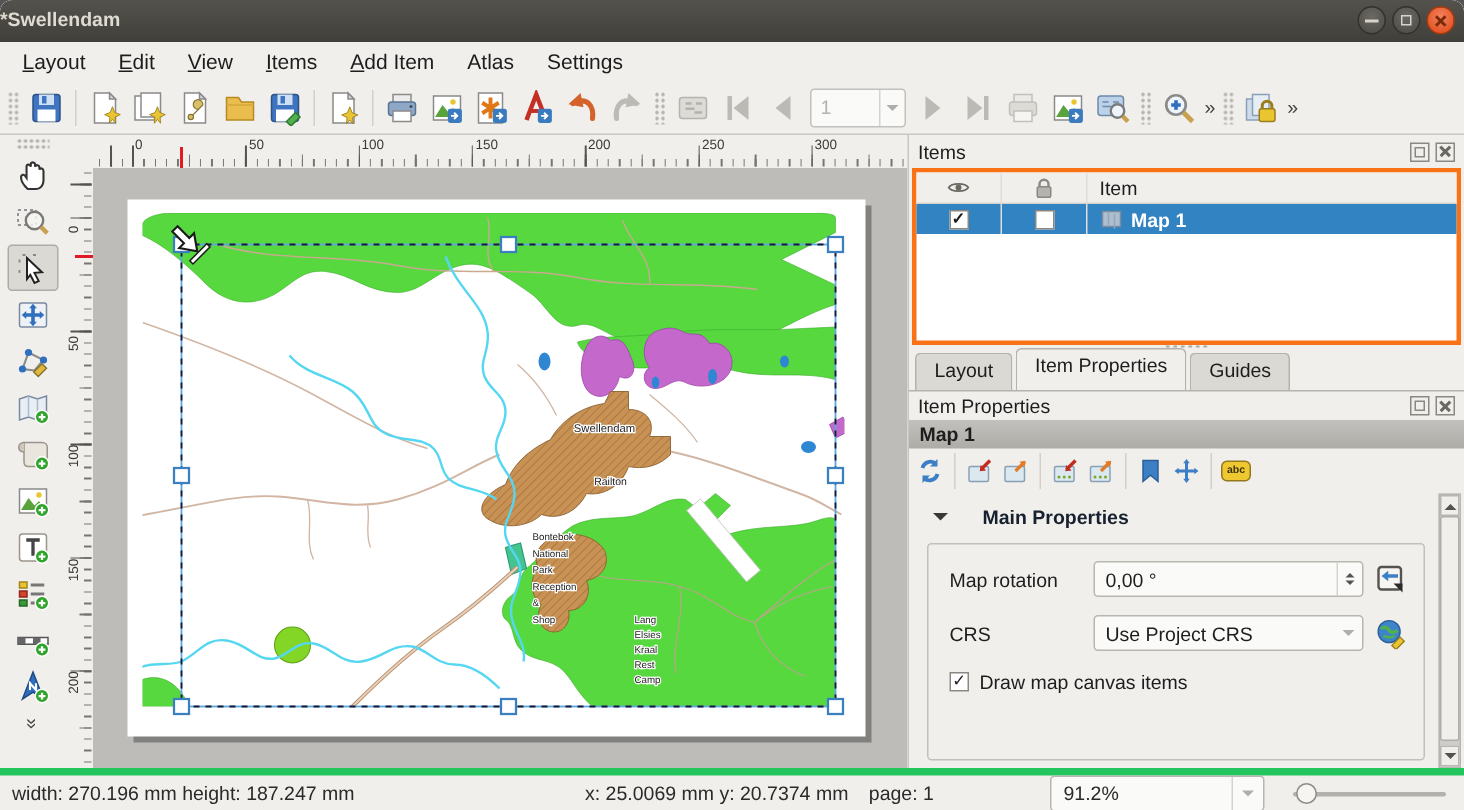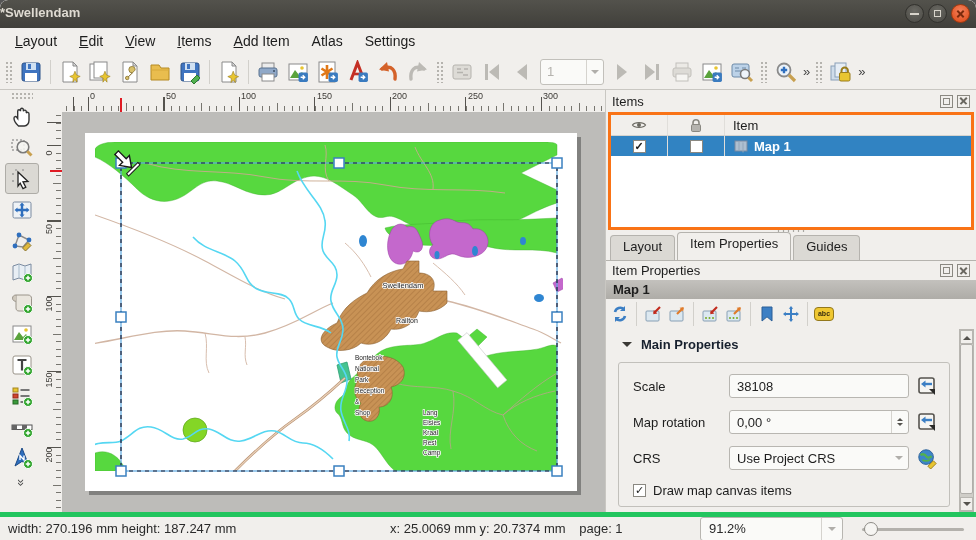--- a/index.html
+++ b/index.html
@@ -96,21 +96,21 @@
   .ip-title{position:absolute;left:0;right:0;top:170px;height:20px;display:flex;align-items:center;padding:0 6px;box-sizing:border-box;border-top:1px solid #b5b3ae;}
   .ip-title .txt{flex:1;font-size:13px;color:#1d1d1d;}
   .map1bar{position:absolute;left:0;right:0;top:190px;height:19px;background:linear-gradient(#c3c1bd,#aeaca7);
      display:flex;align-items:center;padding-left:7px;font-size:13px;font-weight:bold;color:#1d1d1d;box-sizing:border-box;}
   .ip-tools{position:absolute;left:2px;right:0;top:211px;height:26px;display:flex;align-items:center;}
   .ip-tools .tbtn{width:24px;height:24px;}
   .ip-tools svg{width:18px;height:18px;}
   .abc-pill{width:21px;height:12px;background:#efc731;border:1px solid #93781c;border-radius:4px;
      font-size:7px;font-weight:bold;color:#3a3010;text-align:center;line-height:12px;}
   .scrollarea{position:absolute;left:0;right:0;top:239px;bottom:0;}
-  .sechdr{display:flex;align-items:center;gap:9px;padding:8px 0 6px 16px;font-size:13px;font-weight:bold;color:#17202e;}
+  .sechdr{display:flex;align-items:center;gap:23px;padding:8px 0 6px 16px;font-size:13px;font-weight:bold;color:#17202e;}
   .tri-down{width:0;height:0;border:5px solid transparent;border-top-color:#3a3834;margin-top:4px;}
   .groupbox{position:absolute;left:12px;right:26px;top:33px;height:143px;border:1px solid #c2c0bb;border-radius:3px;}
   .prow{display:flex;align-items:center;margin:10px 10px 0 14px;height:26px;}
   .prow .lbl{width:96px;font-size:13px;color:#1d1d1d;}
   .field{flex:1;height:24px;background:#fafaf8;border:1px solid #b8b6b1;border-radius:3px;
      font-size:13px;color:#1d1d1d;display:flex;align-items:center;padding-left:7px;box-sizing:border-box;position:relative;}
   .spin{position:absolute;right:0;top:0;bottom:0;width:16px;border-left:1px solid #d5d3ce;display:flex;flex-direction:column;align-items:center;justify-content:center;gap:2px;}
   .up{width:0;height:0;border:3.5px solid transparent;border-bottom-color:#55534e;}
   .dn{width:0;height:0;border:3.5px solid transparent;border-top-color:#55534e;}
   .combo .drop{position:absolute;right:0;top:0;bottom:0;width:18px;display:flex;align-items:center;justify-content:center;}
@@ -836,31 +836,20 @@
         </button>
     </div>
 
     <div class="scrollarea">
       <div class="sechdr">
         <span class="tri-down"></span>
         <span>Main Properties</span>
       </div>
       <div class="groupbox">
         <div class="prow">
-          <span class="lbl">Scale</span>
-          <span class="field">
-              <span>38108</span>
-            </span>
-          <span class="ddbtn">
-              <svg viewBox="0 0 22 22">
-                <use href="#i-dd"></use>
-              </svg>
-            </span>
-        </div>
-        <div class="prow">
           <span class="lbl">Map rotation</span>
           <span class="field">
               <span>0,00 °</span>
             <span class="spin">
                 <span class="up"></span>
                 <span class="dn"></span>
               </span>
           </span>
           <span class="ddbtn">
               <svg viewBox="0 0 22 22">

